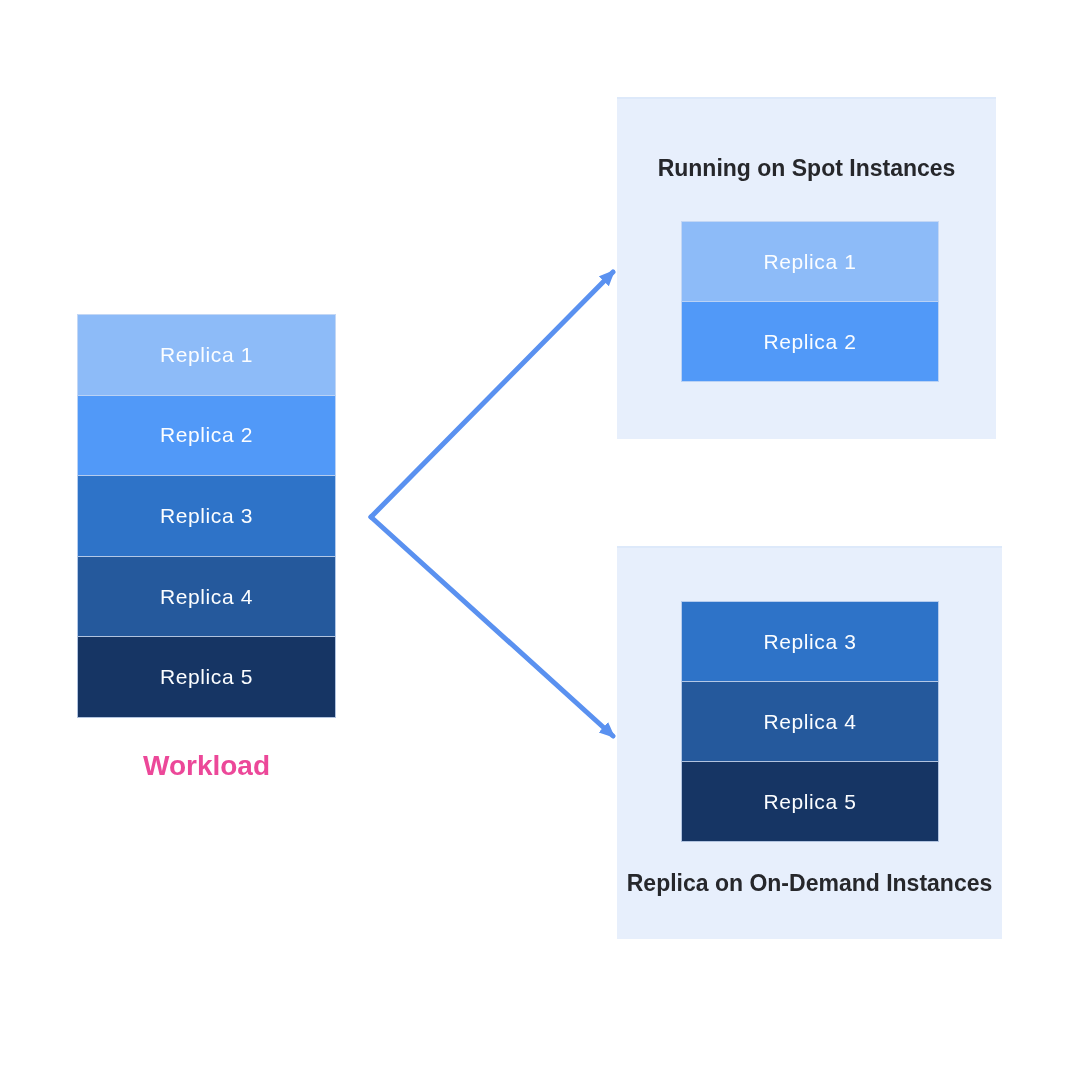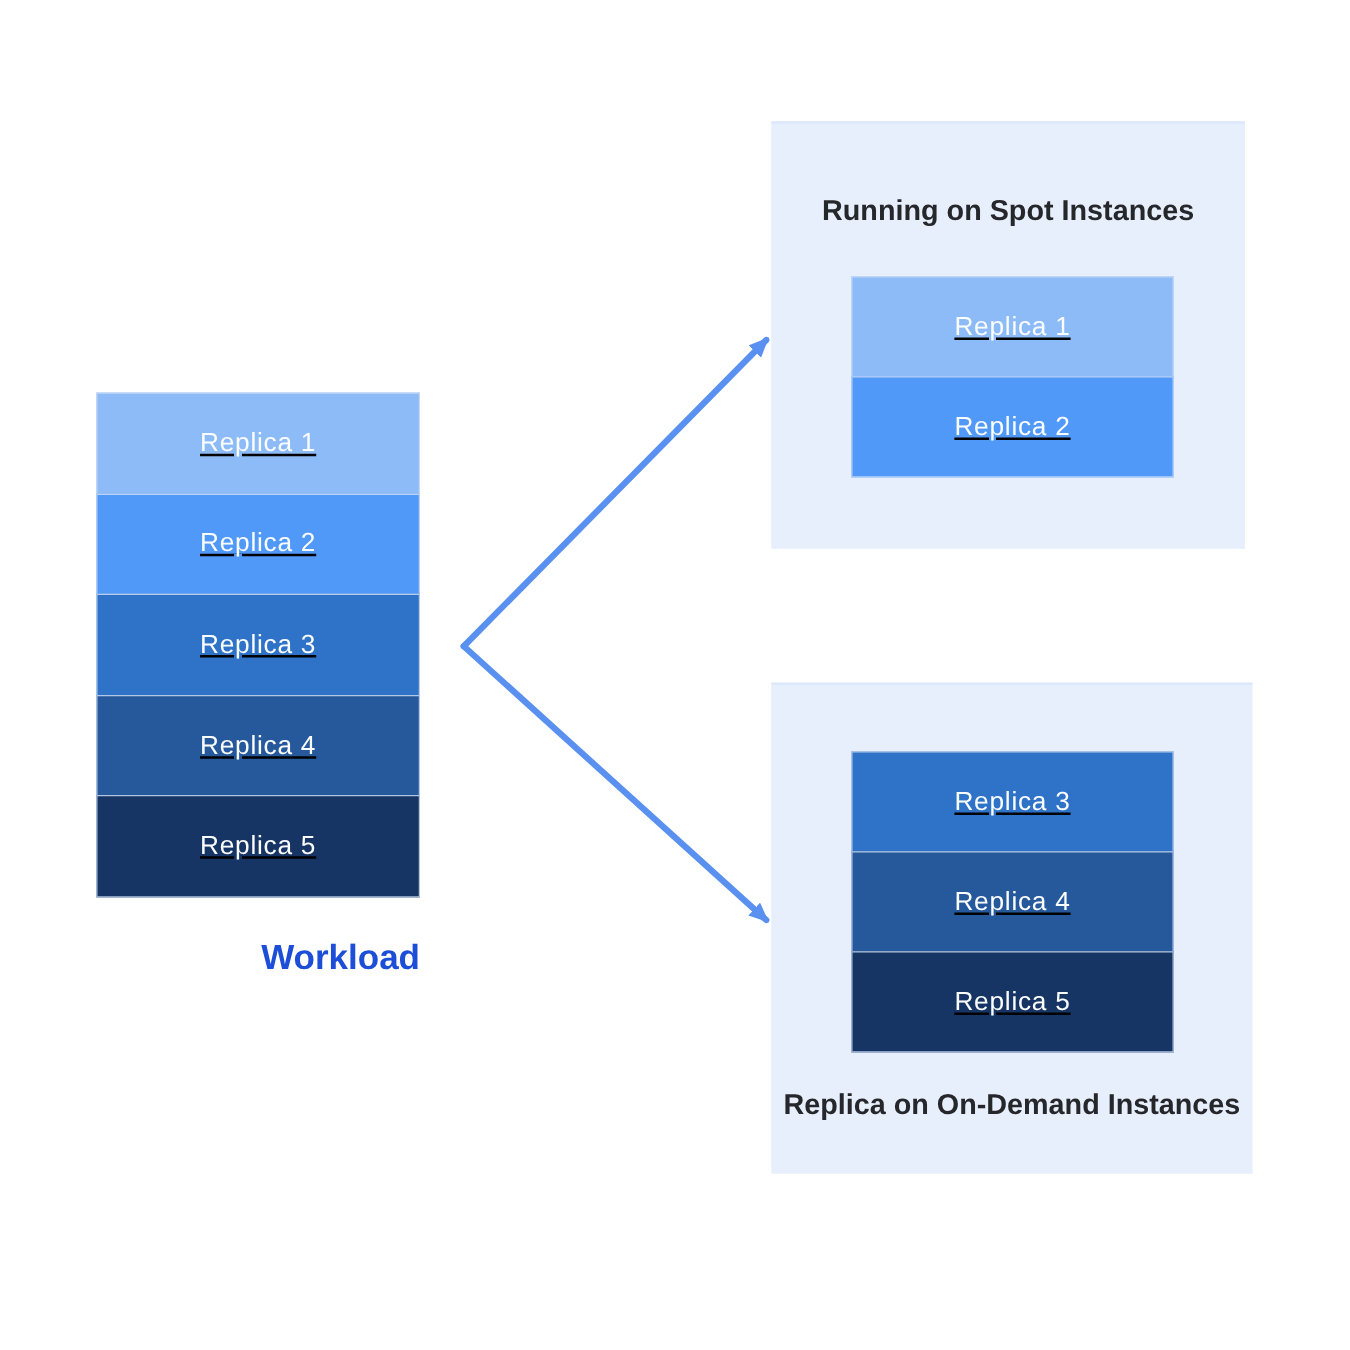--- a/index.html
+++ b/index.html
@@ -19,21 +19,20 @@
     position: absolute;
     left: 0;
     top: 0;
     width: 1080px;
     height: 1080px;
     pointer-events: none;
   }
   .stack {
     display: flex;
     flex-direction: column;
-    text-decoration: underline;
   }
   .replica-block {
     box-sizing: border-box;
     border: 1px solid rgba(205, 220, 244, 0.85);
     display: flex;
     align-items: center;
     justify-content: center;
   }
   .replica-block + .replica-block {
     margin-top: -1px;
@@ -50,24 +49,24 @@
     left: 77px;
     top: 314px;
     width: 259px;
   }
   .workload-stack .replica-block { height: 81.6px; }
   .workload-label {
     position: absolute;
     left: 77px;
     top: 750px;
     width: 259px;
-    text-align: right;
+    text-align: center;
     font-size: 28px;
     font-weight: 700;
-    color: #1d4ed8;
+    color: #ec4899;
   }
   .panel {
     position: absolute;
     background: #e7effc;
     border-top: 2px solid #dde9fa;
   }
   .panel-spot {
     left: 617px;
     top: 97px;
     width: 379px;

